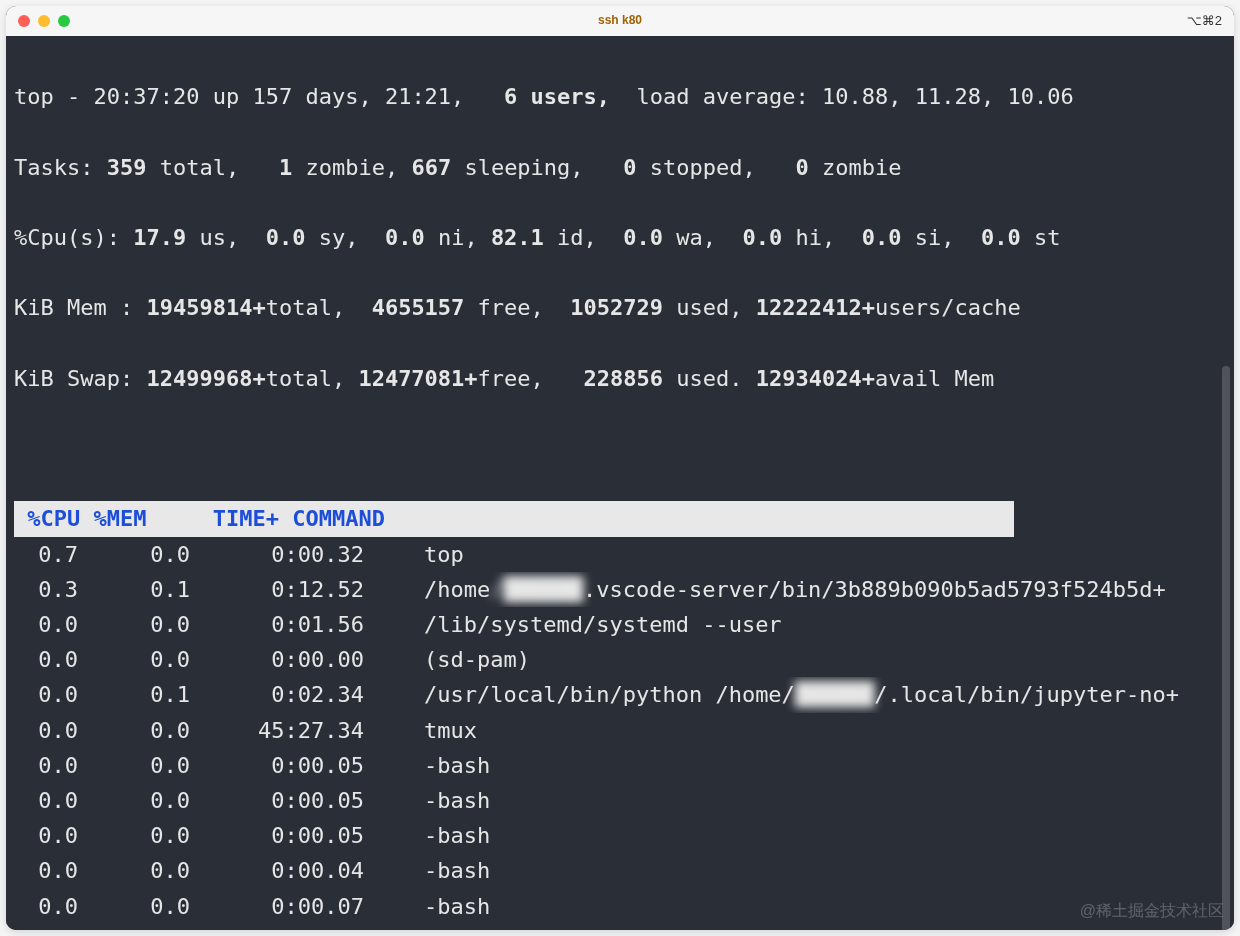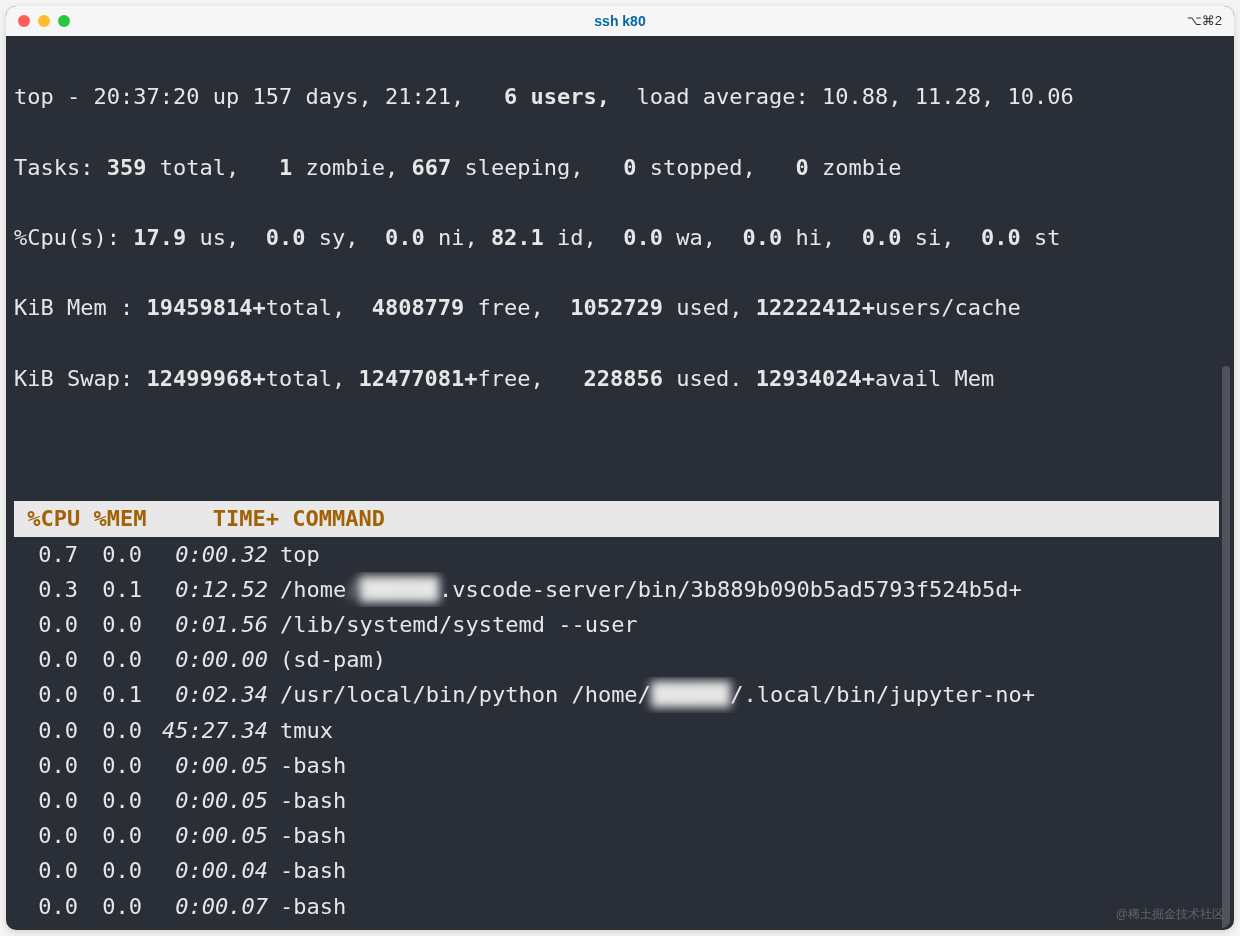--- a/index.html
+++ b/index.html
@@ -36,76 +36,75 @@
     .traffic-lights { display: flex; gap: 8px; }
     .dot { width: 12px; height: 12px; border-radius: 50%; }
     .dot.red { background: #ff5f57; }
     .dot.yellow { background: #febc2e; }
     .dot.green { background: #28c840; }
     .title {
       position: absolute;
       left: 0; right: 0;
       text-align: center;
       font-family: -apple-system, 'Helvetica Neue', sans-serif;
-      font-size: 14px;
+      font-size: 12px;
       font-weight: 600;
-      color: #0369a1;
+      color: #a16207;
     }
     .shortcut {
       margin-left: auto;
       font-family: -apple-system, sans-serif;
       font-size: 13px;
       color: #333;
     }
     .terminal {
       flex: 1;
       background: #2a2e37;
       color: #e6e6e6;
       padding: 8px 2px 0 8px;
       white-space: pre;
       overflow: hidden;
       position: relative;
-      border-radius: 19px;
     }
     .scrollbar-track {
       position: absolute;
       right: 4px;
       top: 260px;
       width: 8px;
       height: 650px;
       background: transparent;
     }
     .scrollbar-thumb {
       height: 100%;
       width: 100%;
       background: rgba(255,255,255,0.18);
       border-radius: 5px;
     }
     .header-row {
       background: #e8e8e8;
-      color: #a16207;
+      color: #1d4ed8;
       display: inline-block;
-      width: 1205px;
+      width: 1000px;
       font-weight: 600;
     }
     .bold { font-weight: 700; }
-    .proc-row { display: flex; }
+    .proc-row { display: flex; gap: 48px; }
     .col-cpu { width: 64px; text-align: right; }
     .col-mem { width: 64px; text-align: right; }
-    .col-time { width: 126px; text-align: right; font-style: italic; }
+    .col-time { width: 126px; text-align: right; }
     .col-cmd { padding-left: 12px; flex: 1; overflow: hidden; }
     .blur {
       filter: blur(5px);
       display: inline-block;
     }
     .watermark {
       position: absolute;
       right: 10px;
       bottom: 6px;
-      font-size: 12px;
+      font-size: 16px;
       color: rgba(255,255,255,0.25);
       font-family: sans-serif;
     }
   </style>
 </head>
 <body>
 
 <div class="window">
   <div class="titlebar">
     <div class="traffic-lights">
@@ -114,21 +113,21 @@
       <div class="dot green"></div>
     </div>
     <div class="title">ssh k80</div>
     <div class="shortcut">⌥⌘2</div>
   </div>
 
   <div class="terminal">
 <div><span>top - </span><span>20:37:20</span><span> up 157 days, 21:21, </span><span class="bold">  6 users,</span><span>  load average: </span><span>10.88, 11.28, 10.06</span></div>
 <div><span>Tasks:</span><span class="bold"> 359 </span><span>total,   </span><span class="bold">1 </span><span>zombie, </span><span class="bold">667 </span><span>sleeping,   </span><span class="bold">0 </span><span>stopped,   </span><span class="bold">0 </span><span>zombie</span></div>
 <div><span>%Cpu(s): </span><span class="bold">17.9 </span><span>us,  </span><span class="bold">0.0 </span><span>sy,  </span><span class="bold">0.0 </span><span>ni, </span><span class="bold">82.1 </span><span>id,  </span><span class="bold">0.0 </span><span>wa,  </span><span class="bold">0.0 </span><span>hi,  </span><span class="bold">0.0 </span><span>si,  </span><span class="bold">0.0 </span><span>st</span></div>
-<div><span>KiB Mem : </span><span class="bold">19459814+</span><span>total,  </span><span class="bold">4808779 </span><span>free,  </span><span class="bold">1052729 </span><span>used, </span><span class="bold">12222412+</span><span>users/cache</span></div>
+<div><span>KiB Mem : </span><span class="bold">19459814+</span><span>total,  </span><span class="bold">4655157 </span><span>free,  </span><span class="bold">1052729 </span><span>used, </span><span class="bold">12222412+</span><span>users/cache</span></div>
 <div><span>KiB Swap: </span><span class="bold">12499968+</span><span>total, </span><span class="bold">12477081+</span><span>free,   </span><span class="bold">228856 </span><span>used. </span><span class="bold">12934024+</span><span>avail Mem</span></div>
 <div> </div>
 <div class="header-row"><span> %CPU</span><span> %MEM</span><span>     TIME+</span><span> COMMAND</span></div>
 <div id="proc-list"><div class="proc-row"><span class="col-cpu">0.7</span><span class="col-mem">0.0</span><span class="col-time">0:00.32</span><span class="col-cmd"><span>top</span></span></div><div class="proc-row"><span class="col-cpu">0.3</span><span class="col-mem">0.1</span><span class="col-time">0:12.52</span><span class="col-cmd"><span>/home</span><span class="blur">/██████</span><span>.vscode-server/bin/3b889b090b5ad5793f524b5d+</span></span></div><div class="proc-row"><span class="col-cpu">0.0</span><span class="col-mem">0.0</span><span class="col-time">0:01.56</span><span class="col-cmd"><span>/lib/systemd/systemd --user</span></span></div><div class="proc-row"><span class="col-cpu">0.0</span><span class="col-mem">0.0</span><span class="col-time">0:00.00</span><span class="col-cmd"><span>(sd-pam)</span></span></div><div class="proc-row"><span class="col-cpu">0.0</span><span class="col-mem">0.1</span><span class="col-time">0:02.34</span><span class="col-cmd"><span>/usr/local/bin/python /home/</span><span class="blur">██████</span><span>/.local/bin/jupyter-no+</span></span></div><div class="proc-row"><span class="col-cpu">0.0</span><span class="col-mem">0.0</span><span class="col-time">45:27.34</span><span class="col-cmd"><span>tmux</span></span></div><div class="proc-row"><span class="col-cpu">0.0</span><span class="col-mem">0.0</span><span class="col-time">0:00.05</span><span class="col-cmd"><span>-bash</span></span></div><div class="proc-row"><span class="col-cpu">0.0</span><span class="col-mem">0.0</span><span class="col-time">0:00.05</span><span class="col-cmd"><span>-bash</span></span></div><div class="proc-row"><span class="col-cpu">0.0</span><span class="col-mem">0.0</span><span class="col-time">0:00.05</span><span class="col-cmd"><span>-bash</span></span></div><div class="proc-row"><span class="col-cpu">0.0</span><span class="col-mem">0.0</span><span class="col-time">0:00.04</span><span class="col-cmd"><span>-bash</span></span></div><div class="proc-row"><span class="col-cpu">0.0</span><span class="col-mem">0.0</span><span class="col-time">0:00.07</span><span class="col-cmd"><span>-bash</span></span></div><div class="proc-row"><span class="col-cpu">0.0</span><span class="col-mem">0.0</span><span class="col-time">0:00.06</span><span class="col-cmd"><span>-bash</span></span></div></div>
     <div class="scrollbar-track">
       <div class="scrollbar-thumb"></div>
     </div>
     <div class="watermark">@稀土掘金技术社区</div>
   </div>
 </div>

